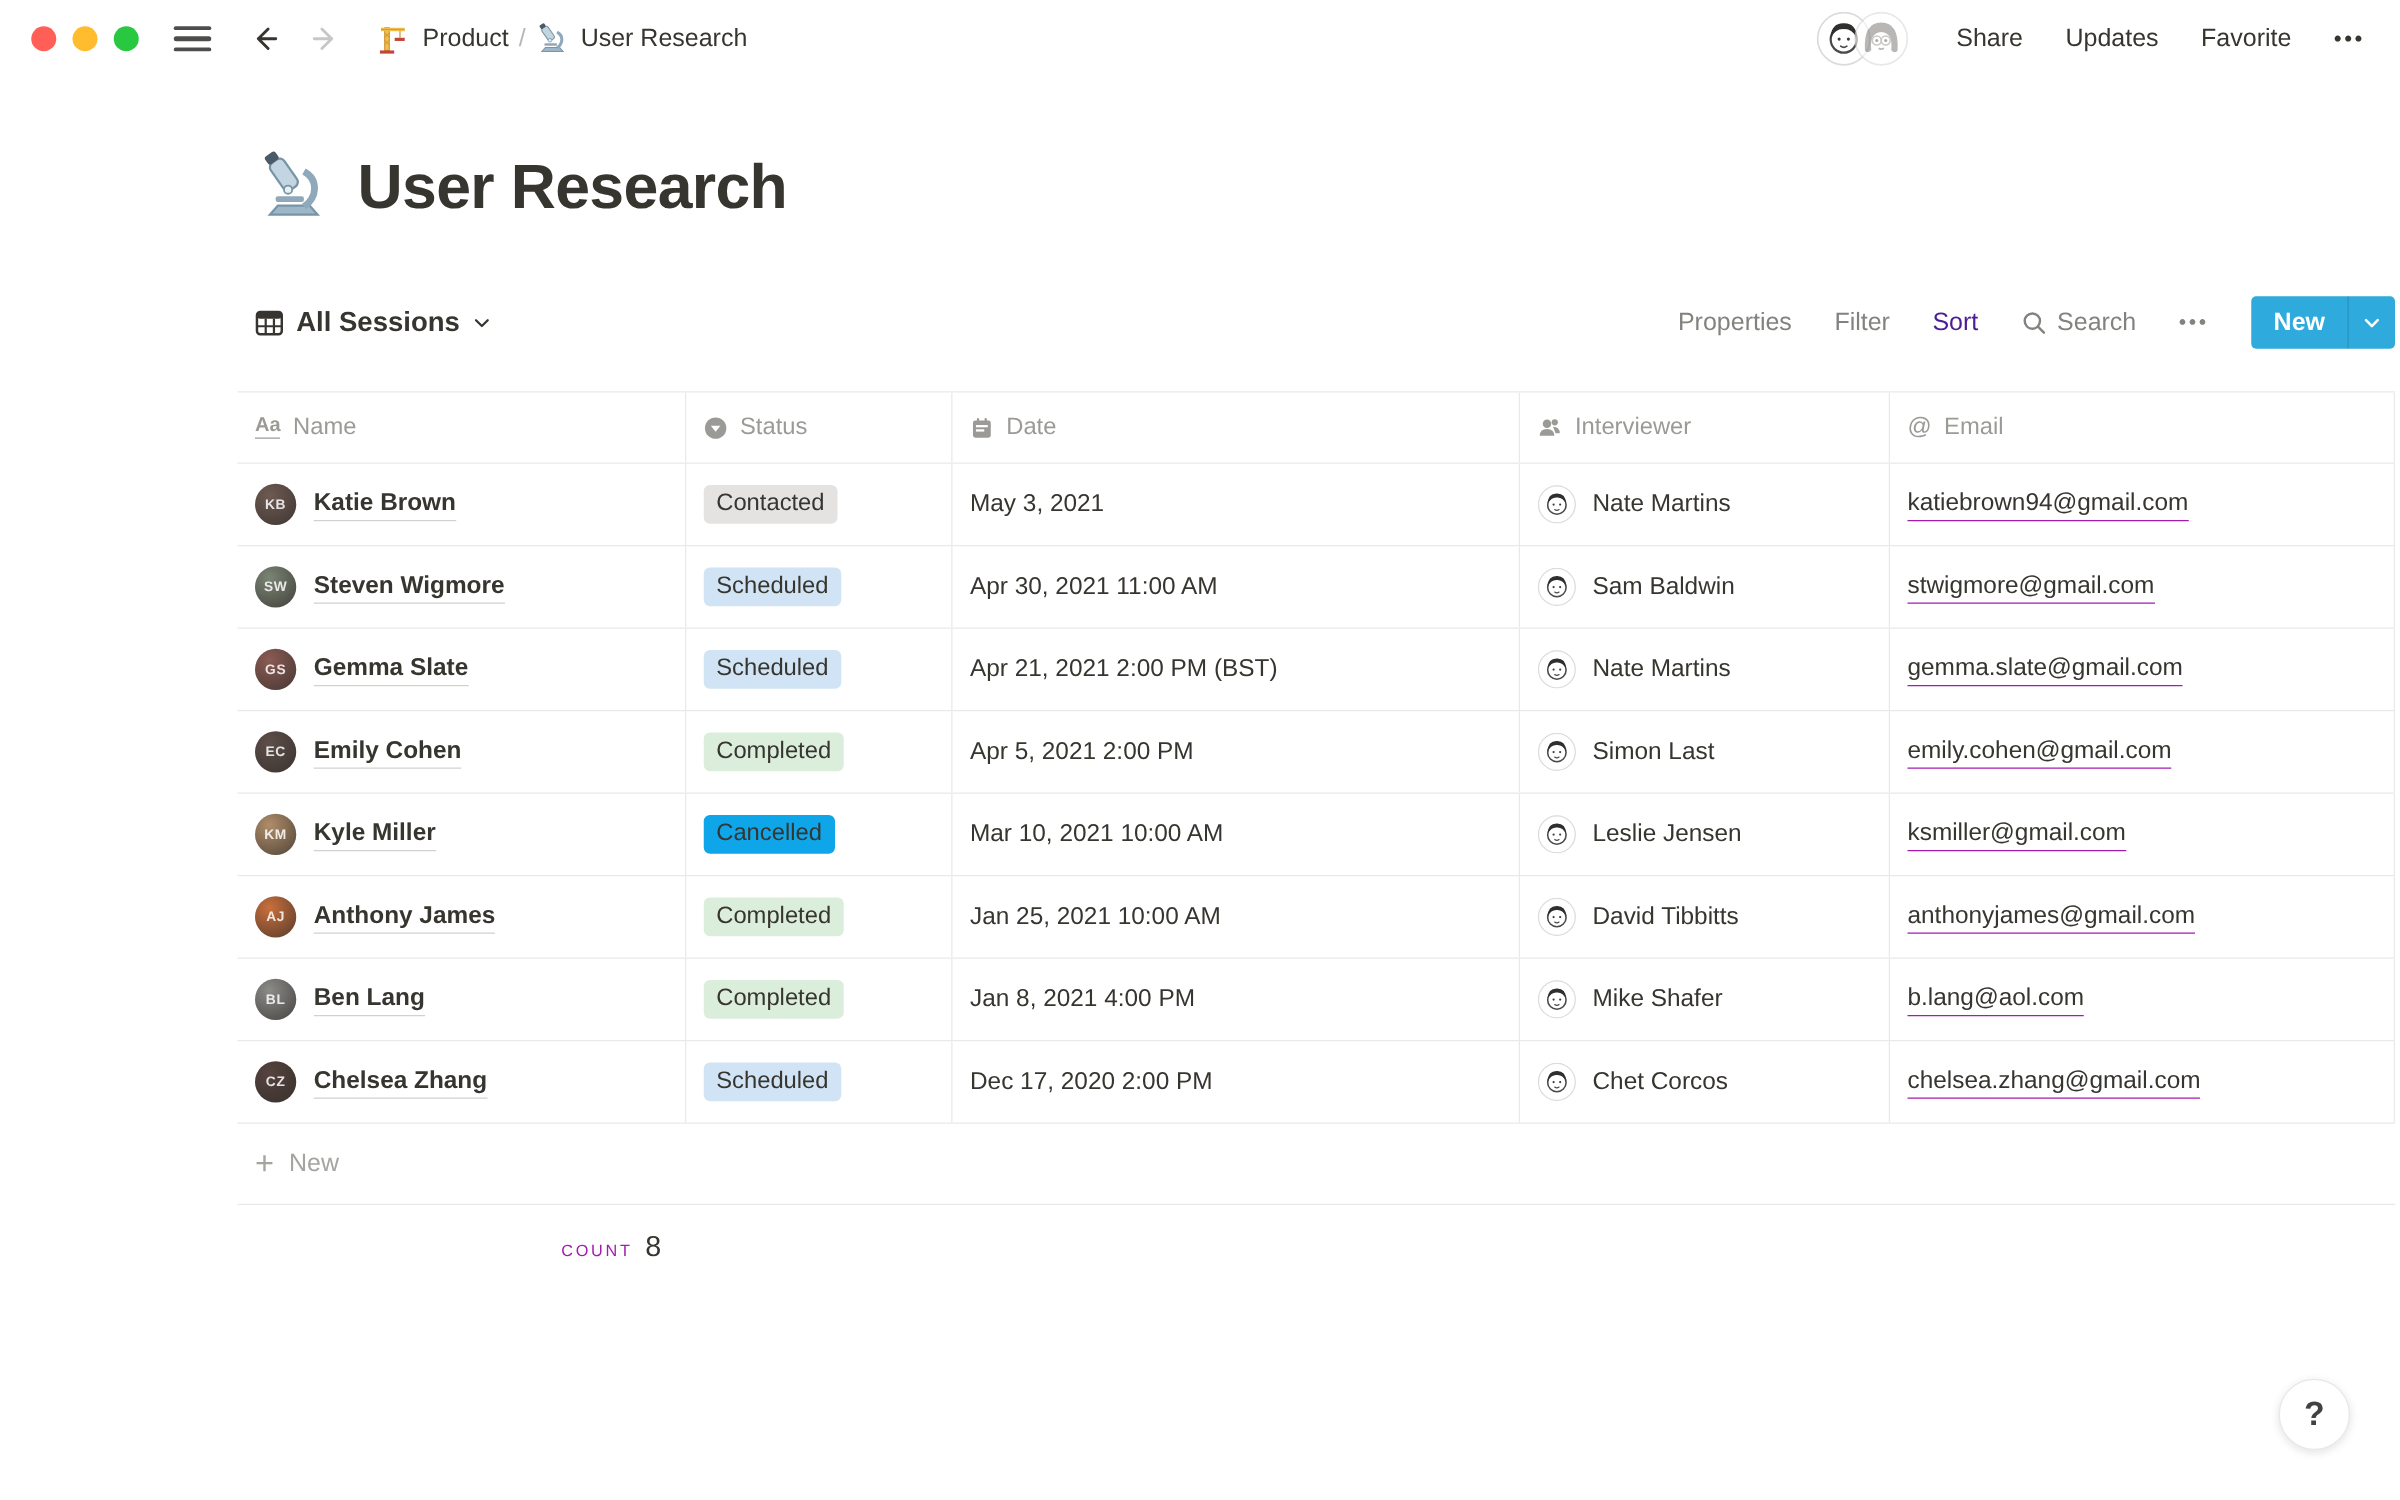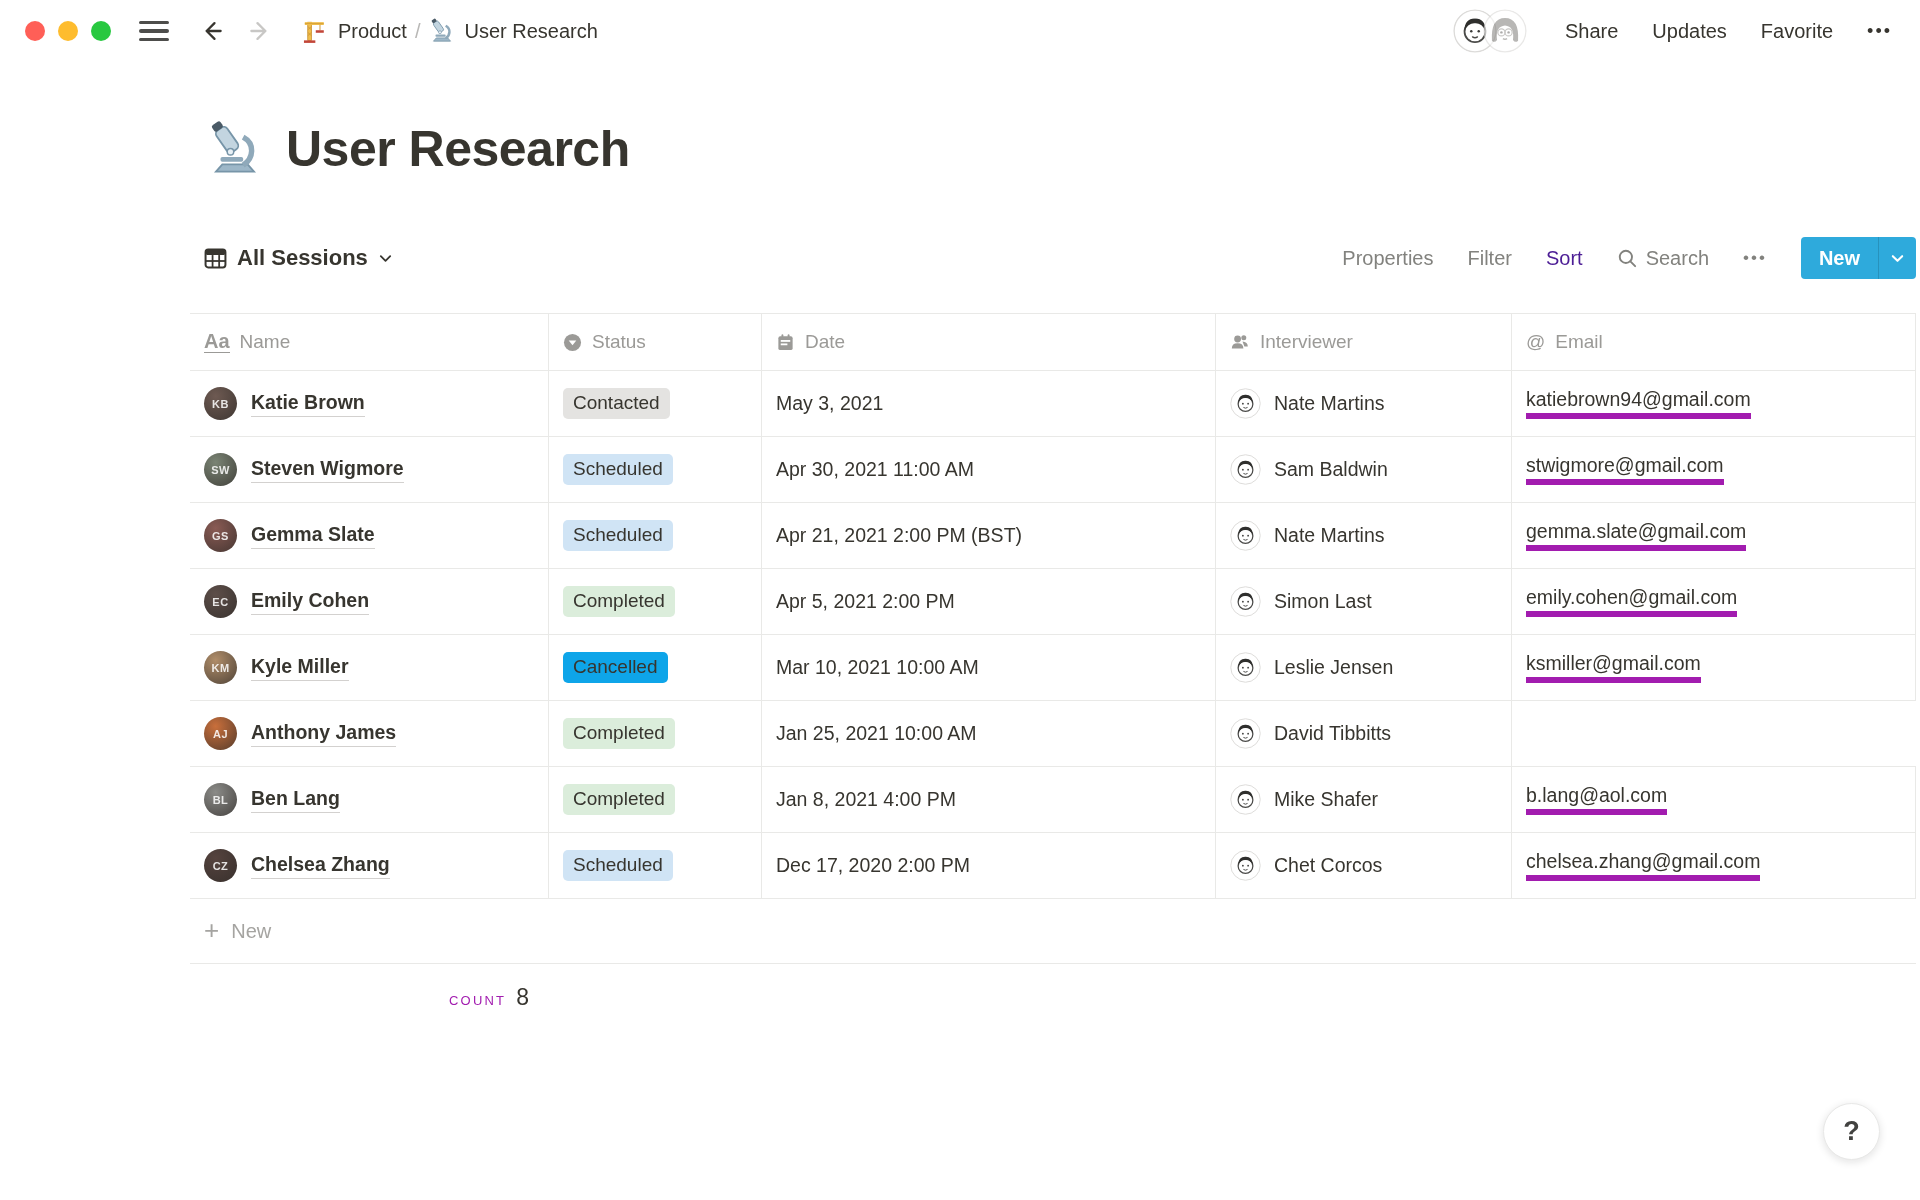--- a/index.html
+++ b/index.html
@@ -39,31 +39,31 @@
   .new-btn { display:flex; align-items:stretch; height:42px; border-radius:4px; overflow:hidden; color:#fff; cursor:pointer; }
   .new-btn .nb-label { display:flex; align-items:center; padding:0 18px; font-size:20px; font-weight:700; }
   .new-btn .nb-divider { width:1px; background:rgba(0,0,0,0.14); }
   .new-btn .nb-caret { display:flex; align-items:center; padding:0 11px; }
 
   
   .table { margin-top:31px; width:1726px; }
   .thead, .trow { display:grid; grid-template-columns:359px 213px 454px 296px 404px; }
   .thead { height:57px; border-top:1px solid #E9E9E7; color:#9B9A97; font-size:19px; }
   .th { display:flex; align-items:center; gap:10px; padding:0 14px; border-right:1px solid #E9E9E7; cursor:pointer; }
-  .aa { font-size:20px; font-weight:600; border-bottom:1.6px solid #9B9A97; line-height:1.05; }
+  .aa { font-size:16px; font-weight:600; border-bottom:1.6px solid #9B9A97; line-height:1.05; }
   .at-glyph { font-size:19px; }
   .trow { height:66px; border-top:1px solid #E9E9E7; font-size:19.5px; }
   .cell { display:flex; align-items:center; padding:0 14px; border-right:1px solid #E9E9E7; overflow:hidden; white-space:nowrap; }
   .avatar { width:33px; height:33px; min-width:33px; border-radius:50%; margin-right:14px;
     display:flex; align-items:center; justify-content:center;
     color:rgba(255,255,255,0.85); font-size:11px; font-weight:700; letter-spacing:0.5px; }
   .name-text { font-weight:700; border-bottom:1px solid #D3D1CF; padding-bottom:2px; cursor:pointer; }
   .badge { padding:4px 10px 5px; border-radius:5px; font-size:19px; color:#37352F; }
   .sketch-avatar { margin-right:13px; }
-  .email-text { border-bottom:6px solid #a21caf; padding-bottom:2px; cursor:pointer; }
+  .email-text { border-bottom:1px solid #a21caf; padding-bottom:2px; cursor:pointer; }
 
   .new-row { height:66px; border-top:1px solid #E9E9E7; border-bottom:1px solid #E9E9E7;
     display:flex; align-items:center; gap:12px; padding:0 14px; color:#A5A4A1; font-size:20px; cursor:pointer; }
   .plus-glyph { font-size:26px; font-weight:400; line-height:1; margin-top:-3px; }
 
   .table-footer { margin-top:20px; width:339px; display:flex; justify-content:flex-end; align-items:baseline; gap:10px; }
   .count-label { font-size:13px; letter-spacing:2.2px; color:#a21caf; }
   .count-value { font-size:23px; color:#37352F; font-weight:400; }
 
   
@@ -368,20 +368,23 @@
     </div>
     <div class="cell">
       <span>Jan 25, 2021 10:00 AM</span>
     </div>
     <div class="cell">
       <svg class="sketch-avatar" width="31" height="31" viewBox="0 0 32 32">
               <use href="#sym-sketch-face"></use>
             </svg>
       <span>David Tibbitts</span>
     </div>
+    <div class="cell">
+      <span class="email-text">anthonyjames@gmail.com</span>
+    </div>
   </div>
 
   <div class="trow">
     <div class="cell">
       <span class="avatar" style="background: radial-gradient(circle at 35% 28%, rgb(139, 139, 136) 0%, rgb(46, 42, 39) 135%);">BL</span>
       <span class="name-text">Ben Lang</span>
     </div>
     <div class="cell">
       <span class="badge" style="background: rgb(219, 237, 219);">Completed</span>
     </div>

